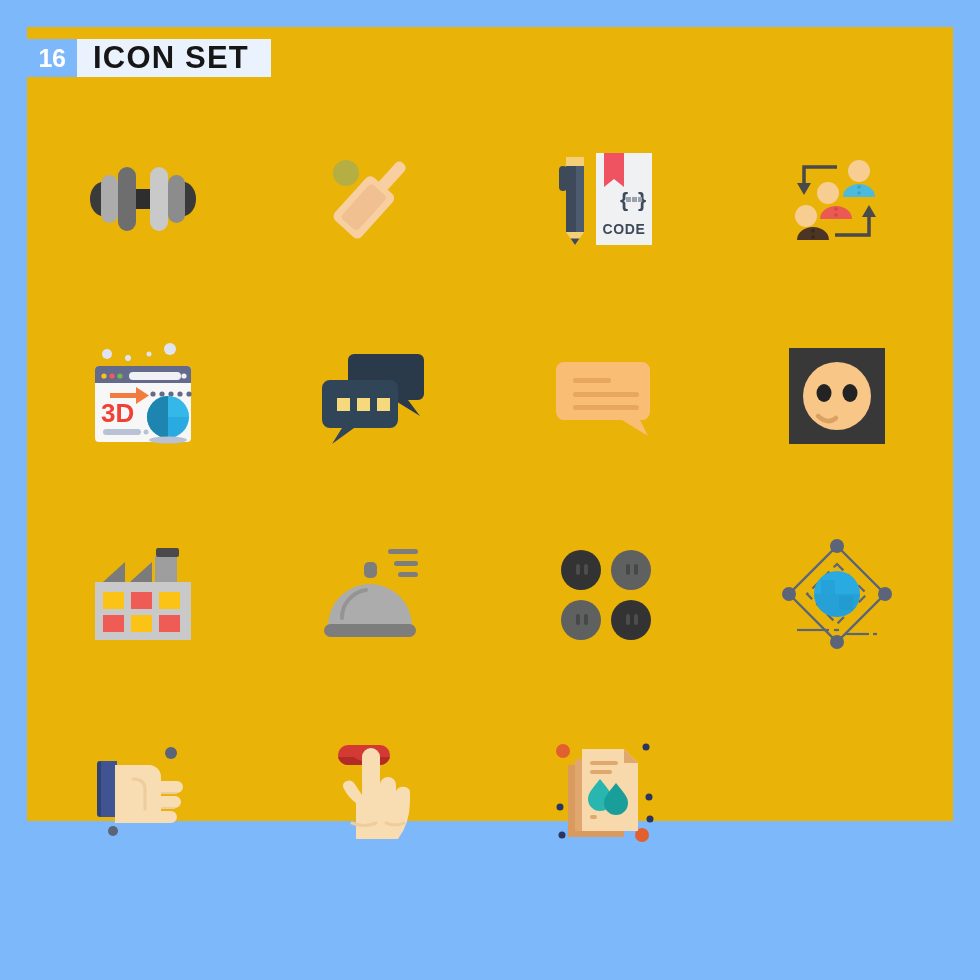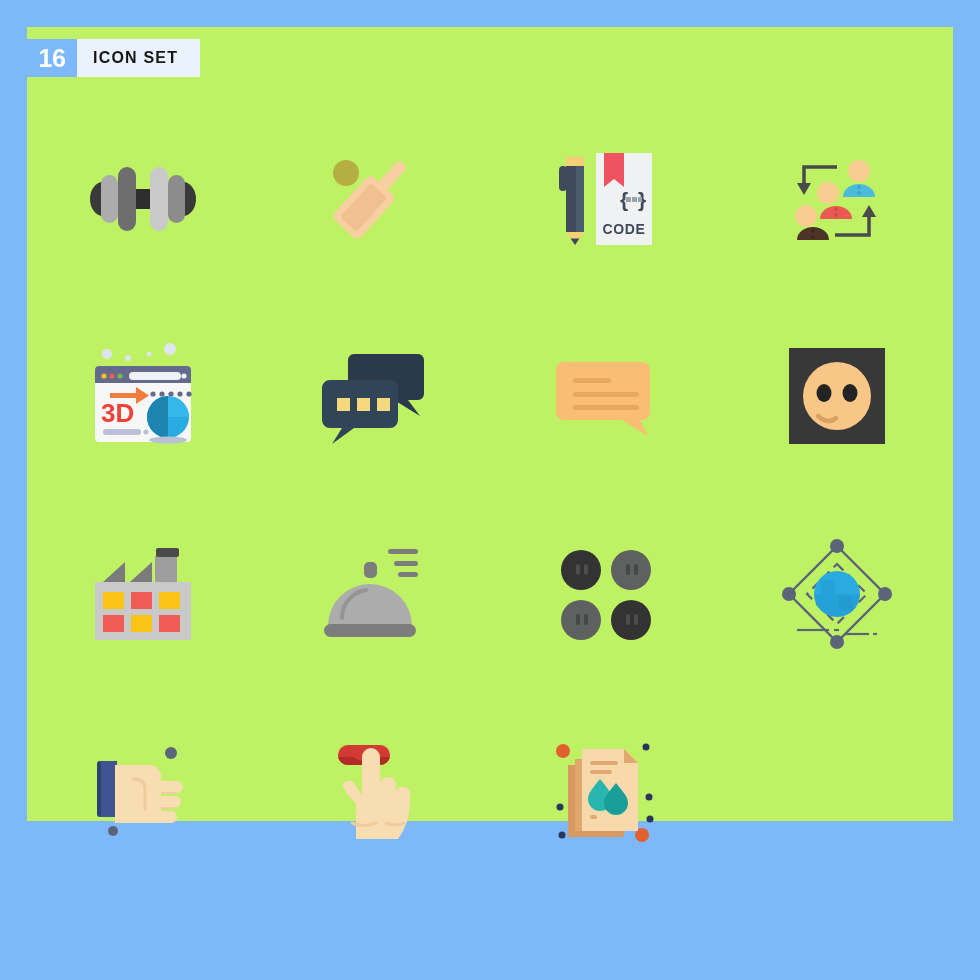--- a/index.html
+++ b/index.html
@@ -17,21 +17,21 @@
     height: 980px;
     background: #7db8fb;
     box-sizing: border-box;
   }
   .canvas {
     position: absolute;
     left: 27px;
     top: 27px;
     width: 926px;
     height: 794px;
-    background: #bef264;
+    background: #eab308;
   }
   
   .header {
     position: absolute;
     left: 0px;
     top: 12px;
     height: 38px;
     display: flex;
     align-items: stretch;
   }
@@ -42,21 +42,21 @@
     font-size: 25px;
     font-weight: bold;
     display: flex;
     align-items: center;
     justify-content: center;
     letter-spacing: -0.5px;
   }
   .badge-title {
     background: #eaf3fd;
     color: #161616;
-    font-size: 16px;
+    font-size: 31px;
     font-weight: bold;
     letter-spacing: 1.2px;
     display: flex;
     align-items: center;
     padding: 0 22px 0 16px;
   }
   
   .grid {
     position: absolute;
     left: 27px;

